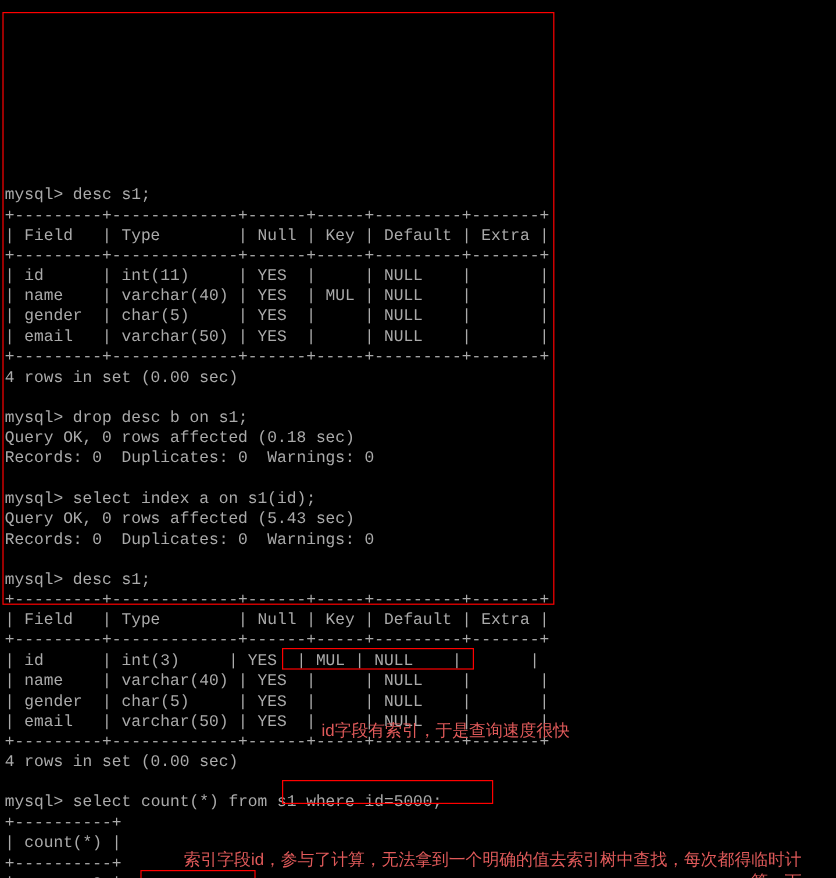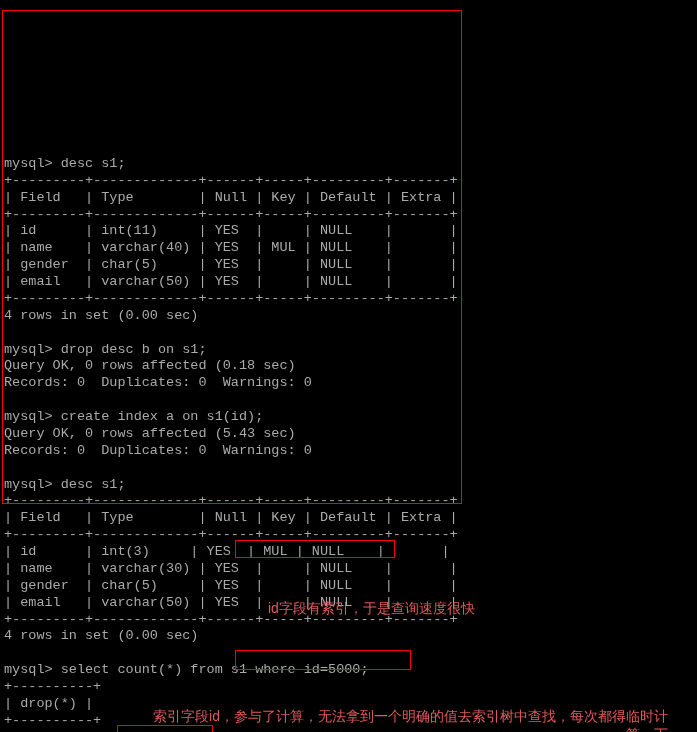--- a/index.html
+++ b/index.html
@@ -50,38 +50,38 @@
 <span>| name    | varchar(40) | YES  | MUL | NULL    |       |</span>
 <span>| gender  | char(5)     | YES  |     | NULL    |       |</span>
 <span>| email   | varchar(50) | YES  |     | NULL    |       |</span>
 <span>+---------+-------------+------+-----+---------+-------+</span>
 <span>4 rows in set (0.00 sec)</span>
 
 <span>mysql&gt;</span> <span>drop desc b on s1;</span>
 <span>Query OK, 0 rows affected (0.18 sec)</span>
 <span>Records: 0  Duplicates: 0  Warnings: 0</span>
 
-<span>mysql&gt;</span> <span>create index a on s1(id);</span>
+<span>mysql&gt;</span> <span>select index a on s1(id);</span>
 <span>Query OK, 0 rows affected (5.43 sec)</span>
 <span>Records: 0  Duplicates: 0  Warnings: 0</span>
 
 <span>mysql&gt;</span> <span>desc s1;</span>
 <span>+---------+-------------+------+-----+---------+-------+</span>
 <span>| Field   | Type        | Null | Key | Default | Extra |</span>
 <span>+---------+-------------+------+-----+---------+-------+</span>
 <span>| id      | int(3)     | YES  | MUL | NULL    |       |</span>
-<span>| name    | varchar(30) | YES  |     | NULL    |       |</span>
+<span>| name    | varchar(40) | YES  |     | NULL    |       |</span>
 <span>| gender  | char(5)     | YES  |     | NULL    |       |</span>
 <span>| email   | varchar(50) | YES  |     | NULL    |       |</span>
 <span>+---------+-------------+------+-----+---------+-------+</span>
 <span>4 rows in set (0.00 sec)</span>
 </span>
 <span><span>mysql&gt;</span> <span>select count(*) from s1 where id=5000;</span>
 <span>+----------+</span>
-<span>| drop(*) |</span>
+<span>| count(*) |</span>
 <span>+----------+</span>
 <span>|        2 |</span>
 
 
 
  
 
 
 
 

